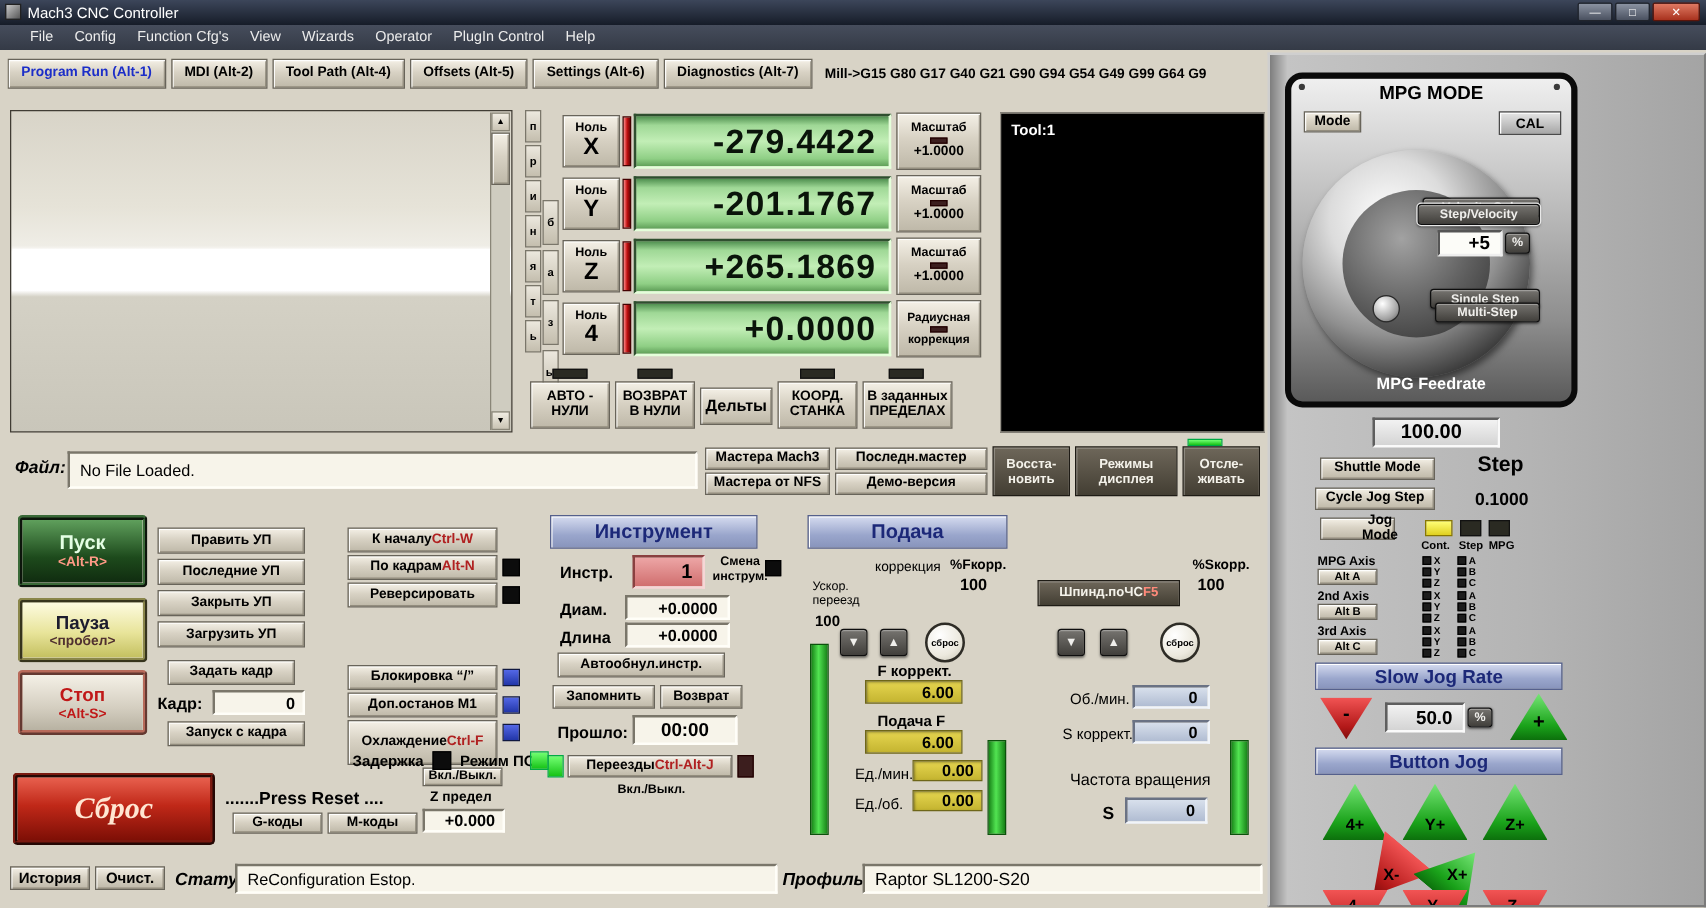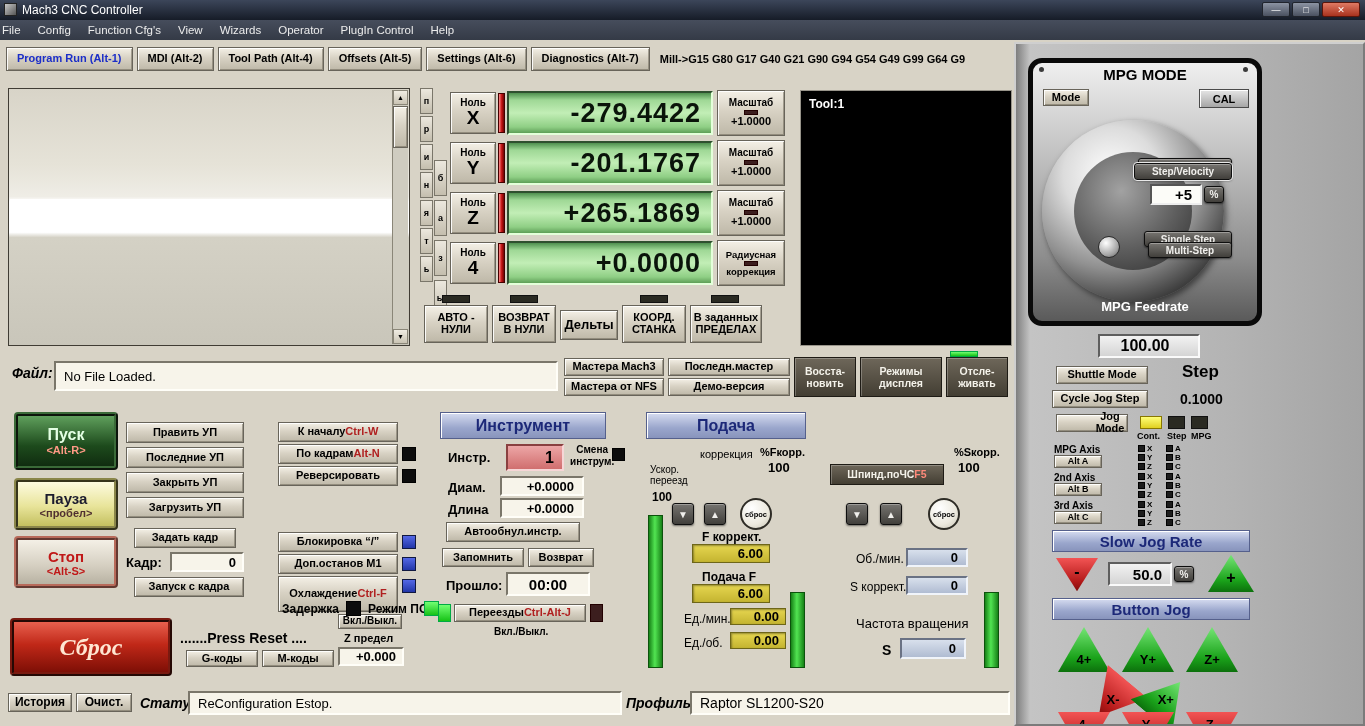--- a/index.html
+++ b/index.html
@@ -67,21 +67,21 @@
 <body>
 
 <div class="abs flex" style="left:0;top:0;width:1365px;height:20px;background:linear-gradient(180deg,#3c465a,#161c28);color:#fff;font-size:12px;padding-left:4px;">
   <span class="abs" style="left:4px;top:3px;width:13px;height:13px;background:linear-gradient(135deg,#c8c8c8,#555);border:1px solid #222;"></span>
   <span class="abs" style="left:22px;top:3px;">Mach3 CNC Controller</span>
   <span class="abs flex" style="left:1262px;top:2px;width:28px;height:15px;background:linear-gradient(#8b93a2,#4a5160);border:1px solid #20242c;border-radius:2px;justify-content:center;font-size:9px;">—</span>
   <span class="abs flex" style="left:1292px;top:2px;width:28px;height:15px;background:linear-gradient(#8b93a2,#4a5160);border:1px solid #20242c;border-radius:2px;justify-content:center;font-size:9px;">□</span>
   <span class="abs flex" style="left:1322px;top:2px;width:38px;height:15px;background:linear-gradient(#e07a63,#a8321e);border:1px solid #5a150a;border-radius:2px;justify-content:center;font-size:9px;">✕</span>
 </div>
 
-<div class="abs flex" style="left:0;top:20px;width:1365px;height:20px;background:linear-gradient(180deg,#464d5c,#343a46);color:#ececec;font-size:11.5px;gap:17px;padding-left:2px;">
+<div class="abs flex" style="left:0;top:20px;width:1365px;height:20px;background:linear-gradient(180deg,#464d5c,#343a46);color:#ececec;font-size:11.5px;gap:17px;padding-left:24px;">
   <span>File</span>
   <span>Config</span>
   <span>Function Cfg's</span>
   <span>View</span>
   <span>Wizards</span>
   <span>Operator</span>
   <span>PlugIn Control</span>
   <span>Help</span>
 </div>
 
@@ -545,21 +545,21 @@
   <div class="btn abs" style="left:40px;top:322px;width:92px;height:18px;">
       <span>Shuttle Mode</span>
     </div>
   <span class="abs" style="left:166px;top:318px;font-size:17px;font-weight:bold;">Step</span>
 
   <div class="btn abs" style="left:36px;top:346px;width:96px;height:18px;">
       <span>Cycle Jog Step</span>
     </div>
   <span class="abs" style="left:164px;top:347px;font-size:14px;font-weight:bold;">0.1000</span>
 
-  <div class="btn abs" style="left:40px;top:370px;width:72px;height:18px;padding-left:36px;">
+  <div class="btn abs" style="left:40px;top:370px;width:60px;height:18px;padding-left:36px;">
       <span>Jog Mode</span>
     </div>
   <div class="abs led-yellow" style="left:124px;top:372px;width:22px;height:13px;"></div>
   <div class="abs led-dark" style="left:152px;top:372px;width:17px;height:13px;"></div>
   <div class="abs led-dark" style="left:175px;top:372px;width:17px;height:13px;"></div>
   <span class="abs" style="left:121px;top:387px;font-size:9px;font-weight:bold;">Cont.</span>
   <span class="abs" style="left:151px;top:387px;font-size:9px;font-weight:bold;">Step</span>
   <span class="abs" style="left:175px;top:387px;font-size:9px;font-weight:bold;">MPG</span>
 
   <span class="abs" style="left:38px;top:400px;font-size:10px;font-weight:bold;">MPG Axis</span>

